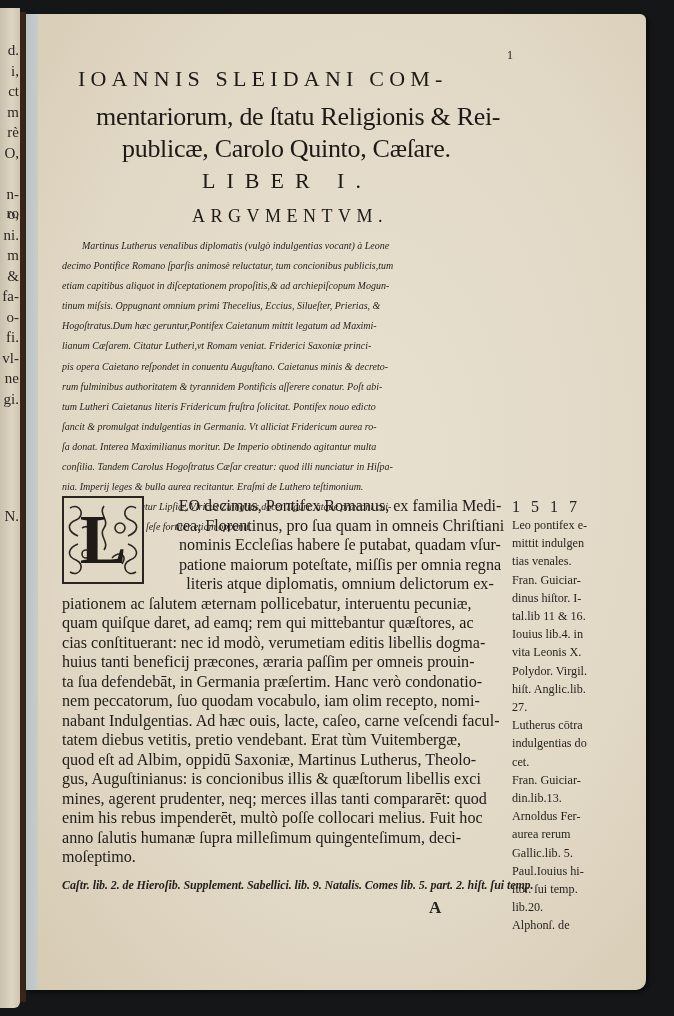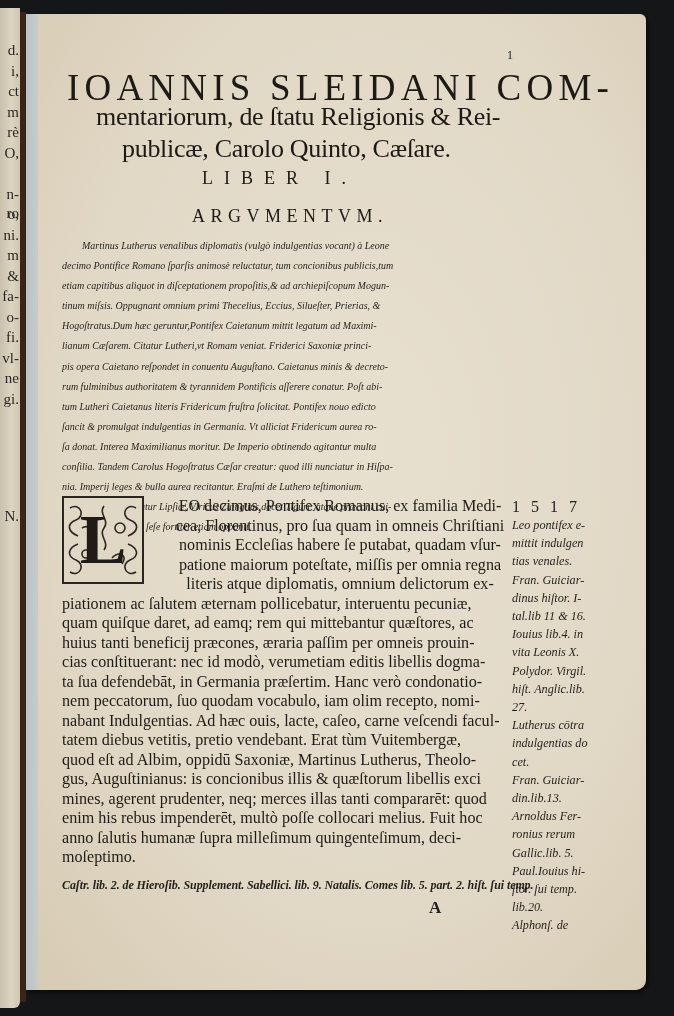--- a/index.html
+++ b/index.html
@@ -32,24 +32,24 @@
   .page-strip {
     position: absolute; left: 0; top: 0; width: 12px; height: 100%;
     background: linear-gradient(90deg, #b9c2c3, #c7cccb);
   }
   .folio {
     position: absolute; left: 481px; top: 34px; font-size: 12px; color: #222;
   }
   .title-line {
     position: absolute; color: #1d1a16; white-space: nowrap;
   }
-  .t1 { left: 41px; top: 52px; font-size: 37px; letter-spacing: 5.2px; }
+  .t1 { left: 52px; top: 52px; font-size: 22px; letter-spacing: 5.2px; }
   .t2 { left: 70px; top: 88px; font-size: 26px; letter-spacing: -0.3px; }
   .t3 { left: 96px; top: 120px; font-size: 26px; letter-spacing: -0.3px; }
-  .liber { position: absolute; left: 176px; top: 154px; font-size: 18px; letter-spacing: 11px; color: #1d1a16; }
+  .liber { position: absolute; left: 176px; top: 154px; font-size: 22px; letter-spacing: 11px; color: #1d1a16; }
   .argumentum { position: absolute; left: 166px; top: 192px; font-size: 18px; letter-spacing: 5.5px; color: #1d1a16; }
 
   .arg-block {
     position: absolute; left: 36px; top: 222px; width: 500px;
     font-style: italic; font-size: 10px; line-height: 20.1px; color: #231f1a;
   }
   .arg-line { white-space: nowrap; display: block; }
   .arg-line.first { padding-left: 20px; }
 
   .dropcap {
@@ -69,21 +69,21 @@
     font-size: 16.1px; line-height: 19.5px; color: #1f1b17;
   }
   .body-line { display: block; white-space: nowrap; }
   .body-line.indent { padding-left: 88px; text-align: center; }
 
   .margin-year {
     position: absolute; left: 486px; top: 484px; font-size: 16px; letter-spacing: 11px; color: #222;
   }
   .margin-notes {
     position: absolute; left: 486px; top: 502px; width: 100px;
-    font-style: italic; font-size: 12.2px; line-height: 18.2px; color: #231f1a;
+    font-size: 12.2px; line-height: 18.2px; color: #231f1a;
   }
   .margin-note-line { display: block; white-space: nowrap; }
 
   .footnote {
     position: absolute; left: 36px; top: 864px; font-style: italic; font-size: 12px; color: #231f1a;
     white-space: nowrap; font-weight: bold; letter-spacing: -0.1px;
   }
   .signature {
     position: absolute; left: 403px; top: 884px; font-size: 17px; font-weight: bold; color: #222;
   }
@@ -145,22 +145,22 @@
     </div>
 
   <div class="body-text" id="bodyText">
       <span class="body-line indent">EO decimus, Pontifex Romanus, ex familia Medi-</span>
       <span class="body-line indent">cea, Florentinus, pro ſua quam in omneis Chriſtiani</span>
       <span class="body-line indent">nominis Eccleſias habere ſe putabat, quadam vſur-</span>
       <span class="body-line indent">patione maiorum poteſtate, miſſis per omnia regna</span>
       <span class="body-line indent">literis atque diplomatis, omnium delictorum ex-</span>
       <span class="body-line">piationem ac ſalutem æternam pollicebatur, interuentu pecuniæ,</span>
       <span class="body-line">quam quiſque daret, ad eamq; rem qui mittebantur quæſtores, ac</span>
+      <span class="body-line">cias conſtituerant: nec id modò, verumetiam editis libellis dogma-</span>
       <span class="body-line">huius tanti beneficij præcones, æraria paſſim per omneis prouin-</span>
-      <span class="body-line">cias conſtituerant: nec id modò, verumetiam editis libellis dogma-</span>
       <span class="body-line">ta ſua defendebāt, in Germania præſertim. Hanc verò condonatio-</span>
       <span class="body-line">nem peccatorum, ſuo quodam vocabulo, iam olim recepto, nomi-</span>
       <span class="body-line">nabant Indulgentias. Ad hæc ouis, lacte, caſeo, carne veſcendi facul-</span>
       <span class="body-line">tatem diebus vetitis, pretio vendebant. Erat tùm Vuitembergæ,</span>
       <span class="body-line">quod eſt ad Albim, oppidū Saxoniæ, Martinus Lutherus, Theolo-</span>
       <span class="body-line">gus, Auguſtinianus: is concionibus illis &amp; quæſtorum libellis exci</span>
       <span class="body-line">mines, agerent prudenter, neq; merces illas tanti compararēt: quod</span>
       <span class="body-line">enim his rebus impenderēt, multò poſſe collocari melius. Fuit hoc</span>
       <span class="body-line">anno ſalutis humanæ ſupra milleſimum quingenteſimum, deci-</span>
       <span class="body-line">moſeptimo.</span>
@@ -195,21 +195,21 @@
       <span class="margin-note-line">vita Leonis X.</span>
       <span class="margin-note-line">Polydor. Virgil.</span>
       <span class="margin-note-line">hiſt. Anglic.lib.</span>
       <span class="margin-note-line">27.</span>
       <span class="margin-note-line">Lutherus cōtra</span>
       <span class="margin-note-line">indulgentias do</span>
       <span class="margin-note-line">cet.</span>
       <span class="margin-note-line">Fran. Guiciar-</span>
       <span class="margin-note-line">din.lib.13.</span>
       <span class="margin-note-line">Arnoldus Fer-</span>
-      <span class="margin-note-line">ronius rerum</span>
+      <span class="margin-note-line">aurea rerum</span>
       <span class="margin-note-line">Gallic.lib. 5.</span>
       <span class="margin-note-line">Paul.Iouius hi-</span>
       <span class="margin-note-line">ſtor. ſui temp.</span>
       <span class="margin-note-line">lib.20.</span>
       <span class="margin-note-line">Alphonſ. de</span>
     </div>
 
   <div class="footnote">Caſtr. lib. 2. de Hieroſib.   Supplement. Sabellici. lib. 9.  Natalis. Comes lib. 5. part. 2. hiſt. ſui temp.</div>
   <div class="signature">A</div>
 </div>

